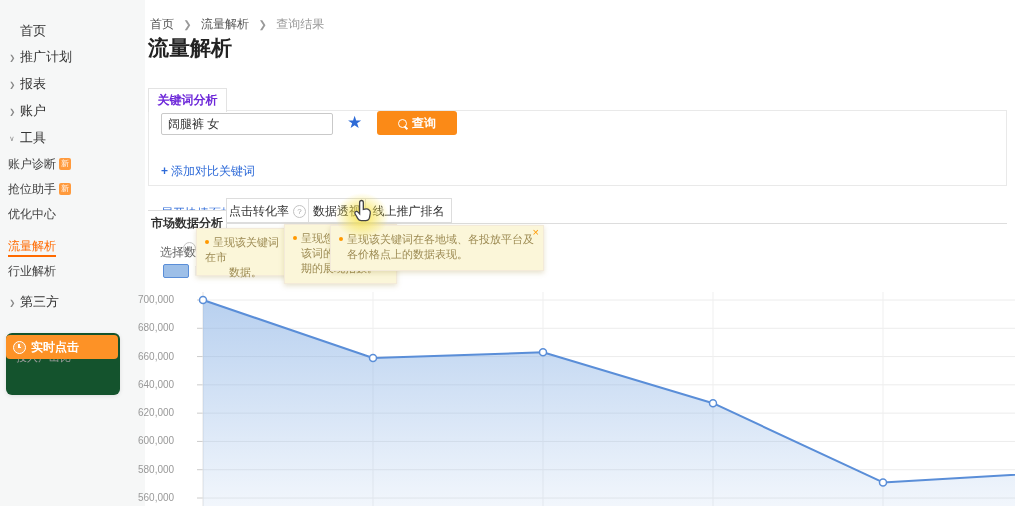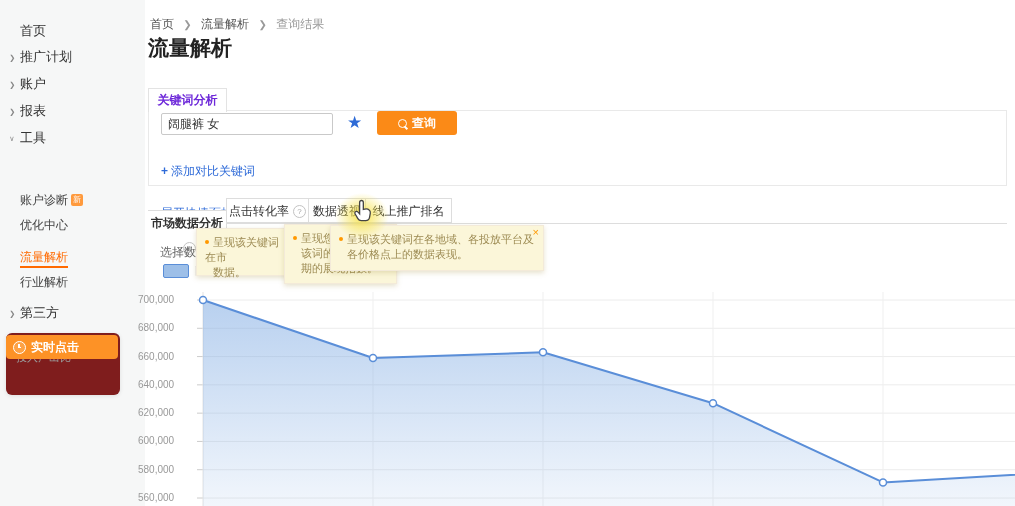--- a/index.html
+++ b/index.html
@@ -2,26 +2,26 @@
 <html><head>
 <meta charset="utf-8">
 <style>
   html,body{margin:0;padding:0;}
   body{width:1015px;height:506px;overflow:hidden;position:relative;background:#fff;
        font-family:"Liberation Sans","DejaVu Sans",sans-serif;-webkit-font-smoothing:antialiased;}
   
   .sidebar{position:absolute;left:0;top:0;width:145px;height:506px;background:#f6f7f7;box-sizing:border-box;padding-top:18px;}
   .nav-item{font-size:13px;color:#333;line-height:26px;padding-left:20px;cursor:pointer;white-space:nowrap;}
   .nav-item .arrow{display:inline-block;width:12px;margin-left:-12px;font-size:9px;color:#888;transform:scale(.8);}
-  .sub-group{padding-left:20px;margin-top:36px;}
+  .sub-group{padding-left:8px;}
   .sub-item{font-size:12px;color:#444;line-height:25px;cursor:pointer;white-space:nowrap;}
   .sub-item.gap{margin-top:7px;}
   .sub-item.active span.lbl{color:#ff6a00;border-bottom:2px solid #ff6a00;padding-bottom:2px;}
   .badge{display:inline-block;background:#ff9a3d;color:#fff;font-size:8px;line-height:10px;padding:1px 2px;border-radius:2px;margin-left:3px;vertical-align:2px;}
-  .rt-card{position:absolute;left:6px;top:333px;width:114px;height:62px;background:#7f1d1d;border-radius:6px;box-shadow:0 1px 4px rgba(0,0,0,.10);}
+  .rt-card{position:absolute;left:6px;top:333px;width:114px;height:62px;background:#14532d;border-radius:6px;box-shadow:0 1px 4px rgba(0,0,0,.10);}
   .rt-btn{position:absolute;left:0;top:2px;width:112px;height:24px;background:#fd9226;border-radius:4px;color:#fff;
           font-size:12px;font-weight:bold;display:flex;align-items:center;padding-left:7px;box-sizing:border-box;cursor:pointer;}
   .clock{display:inline-block;width:11px;height:11px;border:1.5px solid #fff;border-radius:50%;margin-right:5px;position:relative;background:rgba(255,255,255,.15);}
   .clock::after{content:"";position:absolute;left:4px;top:2px;width:1.5px;height:4px;background:#fff;}
   .clock::before{content:"";position:absolute;left:4px;top:5px;width:3px;height:1.5px;background:#fff;}
   .rt-item{font-size:11px;color:#9a9a9a;line-height:16px;padding-left:10px;cursor:pointer;}
   .rt-item:first-of-type{margin-top:29px;}
   .rt-item .sfx{margin-left:6px;color:#bbb;}
   
   .breadcrumb{position:absolute;left:150px;top:16px;font-size:12px;color:#555;}
@@ -71,25 +71,26 @@
   .glow{position:absolute;left:335px;top:193px;width:54px;height:46px;z-index:40;pointer-events:none;
         background:radial-gradient(closest-side,rgba(246,226,70,.95),rgba(246,226,70,0));}
   .cursor{position:absolute;left:352px;top:199px;z-index:41;pointer-events:none;}
 </style>
 </head>
 <body>
 
 <aside class="sidebar">
   <div class="nav-item"><span>首页</span></div>
   <div class="nav-item"><span class="arrow">❯</span><span>推广计划</span></div>
+  <div class="nav-item"><span class="arrow">❯</span><span>报表</span></div>
   <div class="nav-item"><span class="arrow">❯</span><span>账户</span></div>
-  <div class="nav-item"><span class="arrow">❯</span><span>报表</span></div>
   <div class="nav-item"><span class="arrow">∨</span><span>工具</span></div>
   <div class="sub-group">
     <div class="sub-item"><span class="lbl">账户诊断</span><span class="badge">新</span></div>
+    <div class="sub-item"><span class="lbl">抢位助手</span><span class="badge">新</span></div>
     <div class="sub-item"><span class="lbl">优化中心</span></div>
     <div class="sub-item gap active"><span class="lbl">流量解析</span></div>
     <div class="sub-item"><span class="lbl">行业解析</span></div>
   </div>
   <div class="nav-item" style="margin-top:5px;"><span class="arrow">❯</span><span>第三方</span></div>
 
   <div class="rt-card">
     <div class="rt-btn">
       <span class="clock"></span>
       <span>实时点击</span>
@@ -191,21 +192,21 @@
       <div class="ylab" style="top: 90.8571px;">640,000</div>
       <div class="ylab" style="top: 119.143px;">620,000</div>
       <div class="ylab" style="top: 147.429px;">600,000</div>
       <div class="ylab" style="top: 175.714px;">580,000</div>
       <div class="ylab" style="top: 204px;">560,000</div>
     </div>
 </div>
 
 <div class="tip" id="tip1">
   <div><span class="dot"></span><span>呈现该关键词在市</span></div>
-  <div style="padding-left:8px;"><span>数据。</span></div>
+  <div style="padding-left:8px;margin-left:16px;"><span>数据。</span></div>
 </div>
 <div class="tip" id="tip2">
   <div><span class="dot"></span><span>呈现您查询关</span></div>
   <div style="padding-left:8px;"><span>该词的匹配模</span></div>
   <div style="padding-left:8px;"><span>期的展现指数。</span></div>
 </div>
 <div class="tip" id="tip3">
   <span class="tip-close">×</span>
   <div><span class="dot"></span><span>呈现该关键词在各地域、各投放平台及</span></div>
   <div style="padding-left:8px;"><span>各价格点上的数据表现。</span></div>

